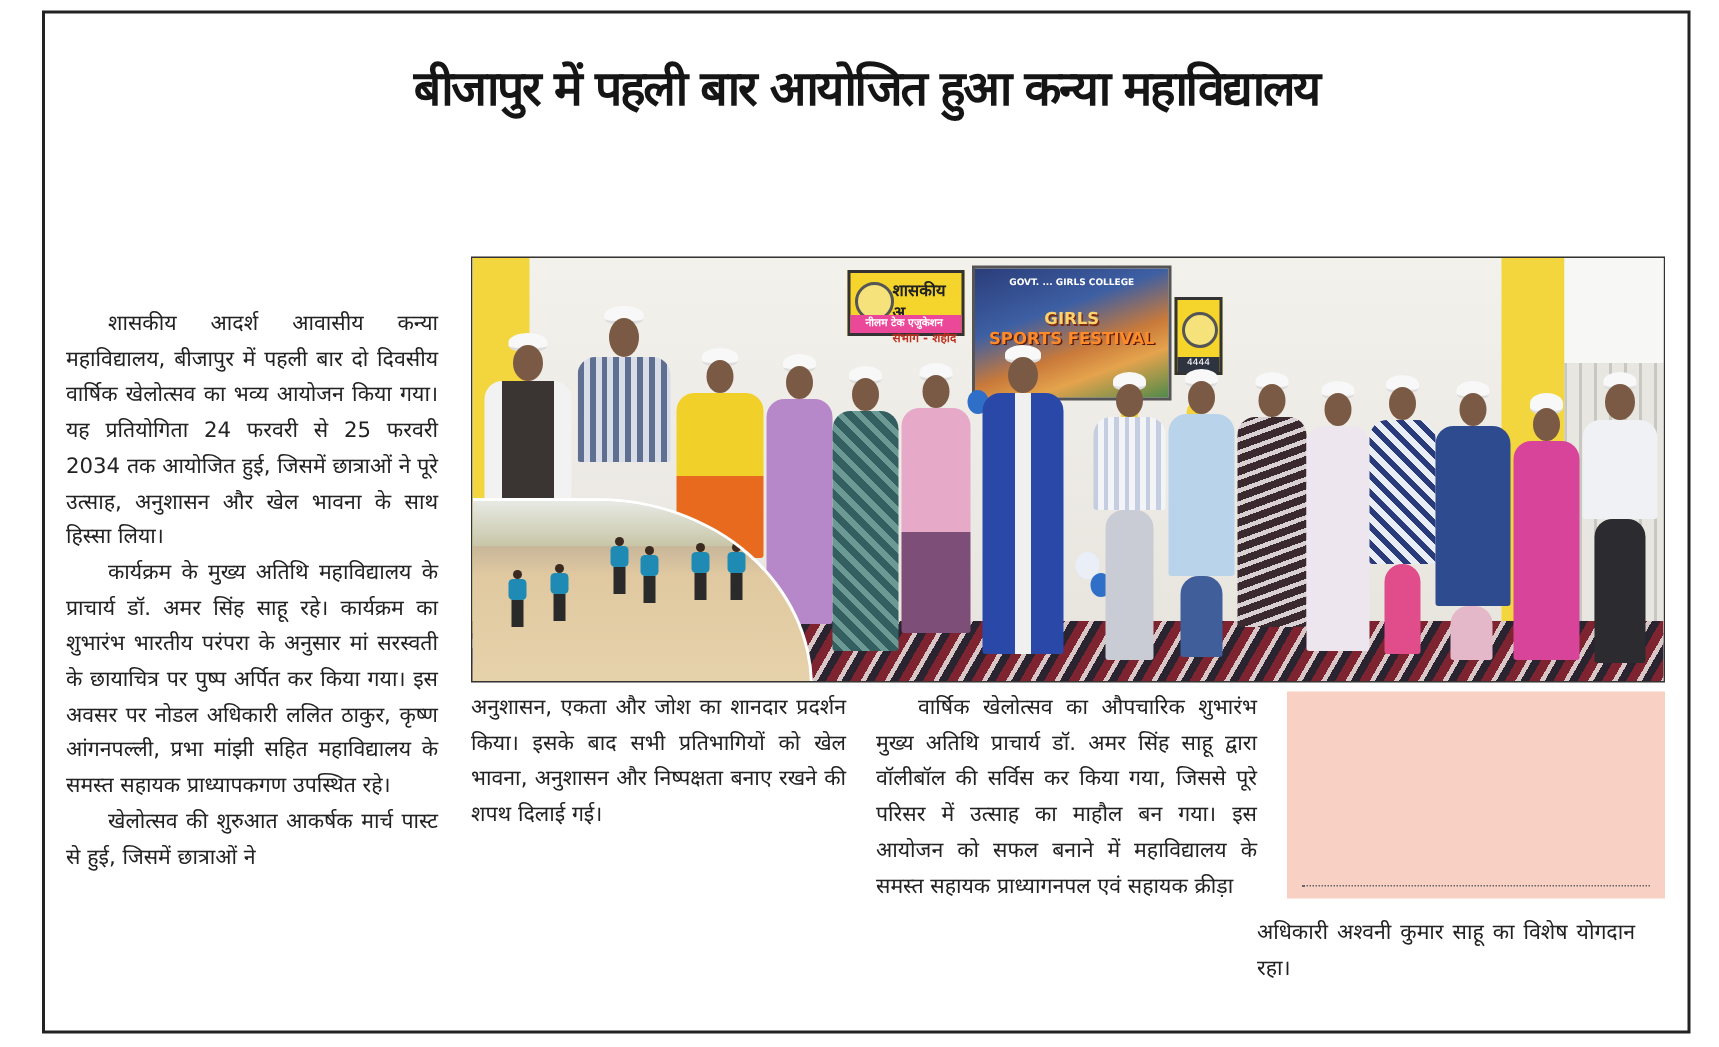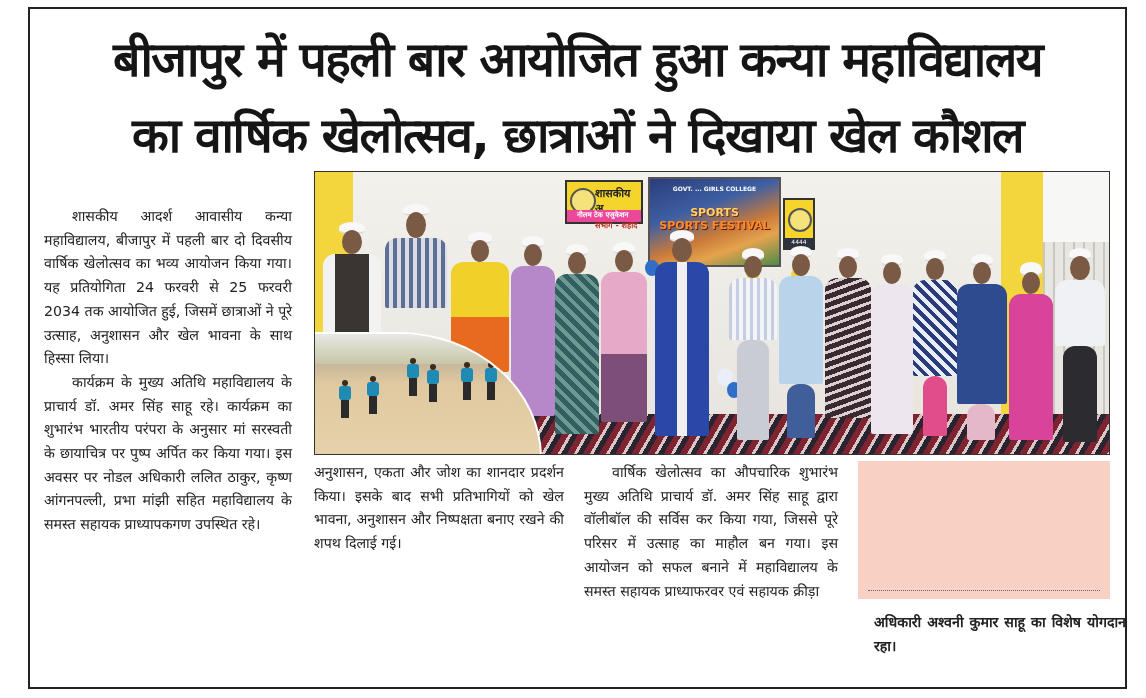--- a/index.html
+++ b/index.html
@@ -1,28 +1,28 @@
 <!DOCTYPE html>
 <html><head>
 <meta charset="utf-8">
 <style>
   html, body { margin: 0; padding: 0; background: #ffffff; }
   body { width: 1146px; height: 698px; position: relative; overflow: hidden; font-family: "DejaVu Sans", sans-serif; color: #1a1a1a; }
   .frame { position: absolute; left: 28px; top: 7px; width: 1099px; height: 682px; border: 2px solid #222; box-sizing: border-box; background: #fff; }
   .headline { position: absolute; left: 0; width: 100%; text-align: center; font-family: "DejaVu Sans", sans-serif; font-weight: bold; color: #151515; letter-spacing: -1.5px; white-space: nowrap; }
-  .hl1 { top: 20px; font-size: 48px; line-height: 60px; }
+  .hl1 { top: 20px; font-size: 32px; line-height: 60px; }
   .hl2 { top: 96px; font-size: 48px; line-height: 60px; }
   .byline { position: absolute; left: 12px; top: 165px; width: 250px; text-align: center; font-size: 14px; font-weight: bold; border-bottom: 1.5px solid #222; padding-bottom: 1px; }
   .col { position: absolute; font-size: 14.2px; line-height: 23.7px; text-align: justify; color: #222; }
   .col p { margin: 0; text-indent: 28px; }
   .col p.noindent { text-indent: 0; }
   .col1 { left: 14px; top: 196px; width: 248px; }
   .col2 { left: 284px; top: 452px; width: 250px; }
   .col3 { left: 554px; top: 452px; width: 254px; }
-  .col4 { left: 844px; top: 602px; width: 252px; font-weight: bold; }
+  .col4 { left: 808px; top: 602px; width: 252px; }
   .photo { position: absolute; left: 284px; top: 162px; width: 796px; height: 284px; border: 1px solid #333; box-sizing: border-box; overflow: hidden; background: #f1efe9; }
   .pillar { position: absolute; background: #f3d63d; }
   .wall { position: absolute; left: 0; top: 0; width: 100%; height: 250px; background: linear-gradient(#f3f1ec, #e8e5df); }
   .carpet { position: absolute; left: 0; bottom: 0; width: 100%; height: 40px; background: repeating-linear-gradient(120deg, #7d2430 0 6px, #d9c6c6 6px 9px, #2a2330 9px 14px); }
   .sign-left { position: absolute; left: 250px; top: 8px; width: 78px; height: 44px; background: #f5d52b; border: 2px solid #333; box-sizing: border-box; font-size: 11px; font-weight: bold; color: #222; padding: 3px 0 0 28px; }
   .sign-left .emblem, .sign-right .emblem { position: absolute; width: 22px; height: 22px; border-radius: 50%; border: 2px solid #555; background: #f6e27a; }
   .sign-left .emblem { left: 3px; top: 6px; }
   .sign-left .sub { position: absolute; left: 0; bottom: 0; width: 100%; height: 12px; background: #ec4899; color: #fff; font-size: 7px; padding-left: 10px; box-sizing: border-box; }
   .sign-left .sub2 { display: block; font-size: 8px; color: #c03020; margin-top: 4px; }
   .banner { position: absolute; left: 333px; top: 5px; width: 133px; height: 90px; background: linear-gradient(160deg, #2b3d7a 0%, #3d5fa3 35%, #c97a3a 60%, #e5a34d 75%, #4f8a4a 100%); border: 2px solid #555; box-sizing: border-box; color: #fff; text-align: center; font-size: 6px; font-weight: bold; padding-top: 6px; }
@@ -44,45 +44,45 @@
   .pull-quote { position: absolute; left: 828px; top: 452px; width: 252px; height: 138px; background: #f8d1c4; box-sizing: border-box; padding: 10px 10px 0 10px; }
   .pull-quote p { margin: 0; font-size: 13.6px; line-height: 25px; font-weight: bold; color: #1a1a1a; letter-spacing: -0.4px; }
   .pull-quote .dots { position: absolute; left: 10px; right: 10px; bottom: 8px; border-bottom: 1.5px dotted #666; }
 </style>
 </head>
 <body>
 
 <div class="frame">
 
   <div class="headline hl1">बीजापुर में पहली बार आयोजित हुआ कन्या महाविद्यालय</div>
-  <div class="headline hl2">का वार्षिक खेलोत्सव, छात्राओं ने दिखाया खेल कौशल</div>
 
 
   <div class="col col1">
     <p>शासकीय आदर्श आवासीय कन्या महाविद्यालय, बीजापुर में पहली बार दो दिवसीय वार्षिक खेलोत्सव का भव्य आयोजन किया गया। यह प्रतियोगिता 24 फरवरी से 25 फरवरी 2034 तक आयोजित हुई, जिसमें छात्राओं ने पूरे उत्साह, अनुशासन और खेल भावना के साथ हिस्सा लिया।</p>
     <p>कार्यक्रम के मुख्य अतिथि महाविद्यालय के प्राचार्य डॉ. अमर सिंह साहू रहे। कार्यक्रम का शुभारंभ भारतीय परंपरा के अनुसार मां सरस्वती के छायाचित्र पर पुष्प अर्पित कर किया गया। इस अवसर पर नोडल अधिकारी ललित ठाकुर, कृष्ण आंगनपल्ली, प्रभा मांझी सहित महाविद्यालय के समस्त सहायक प्राध्यापकगण उपस्थित रहे।</p>
+    <p>खेलोत्सव की शुरुआत आकर्षक मार्च पास्ट से हुई, जिसमें छात्राओं ने</p>
   </div>
 
   <div class="photo">
     <div class="wall"></div>
     <div class="pillar" style="left:0;top:0;width:38px;height:250px;"></div>
     <div class="pillar" style="left:686px;top:0;width:42px;height:250px;"></div>
     <div style="position:absolute;left:728px;top:0;width:68px;height:70px;background:#f7f7f5;"></div>
     <div style="position:absolute;left:728px;top:70px;width:68px;height:180px;background:repeating-linear-gradient(90deg,#c9c7c2 0 2px,#e8e6e1 2px 10px);"></div>
 
     <div class="sign-left">
       <span class="emblem"></span>
       <span>शासकीय अ</span>
       <span class="sub2">संभाग - शहीद</span>
       <span class="sub">नीलम टेक एजुकेशन</span>
     </div>
 
     <div class="banner">
       <span>GOVT. ... GIRLS COLLEGE</span>
-      <span class="big">SPORTS</span>
+      <span class="big">GIRLS</span>
       <span class="big2">SPORTS FESTIVAL</span>
     </div>
 
     <div class="sign-right">
       <span class="emblem"></span>
       <span class="sub">4444</span>
     </div>
 
     <div class="balloon" style="left:330px;top:88px;width:14px;height:16px;background:#2f6fc7;"></div>
     <div class="balloon" style="left:432px;top:96px;width:12px;height:14px;background:#f3d33c;"></div>
@@ -206,21 +206,21 @@
           <div class="l"></div>
         </div>
     </div>
   </div>
 
   <div class="col col2">
     <p class="noindent">अनुशासन, एकता और जोश का शानदार प्रदर्शन किया। इसके बाद सभी प्रतिभागियों को खेल भावना, अनुशासन और निष्पक्षता बनाए रखने की शपथ दिलाई गई।</p>
   </div>
 
   <div class="col col3">
-    <p>वार्षिक खेलोत्सव का औपचारिक शुभारंभ मुख्य अतिथि प्राचार्य डॉ. अमर सिंह साहू द्वारा वॉलीबॉल की सर्विस कर किया गया, जिससे पूरे परिसर में उत्साह का माहौल बन गया। इस आयोजन को सफल बनाने में महाविद्यालय के समस्त सहायक प्राध्याफरवर एवं सहायक क्रीड़ा</p>
+    <p>वार्षिक खेलोत्सव का औपचारिक शुभारंभ मुख्य अतिथि प्राचार्य डॉ. अमर सिंह साहू द्वारा वॉलीबॉल की सर्विस कर किया गया, जिससे पूरे परिसर में उत्साह का माहौल बन गया। इस आयोजन को सफल बनाने में महाविद्यालय के समस्त सहायक प्राध्यागनपल एवं सहायक क्रीड़ा</p>
   </div>
 
   <div class="pull-quote">
     <div class="dots"></div>
   </div>
 
   <div class="col col4">
     <p class="noindent">अधिकारी अश्वनी कुमार साहू का विशेष योगदान रहा।</p>
   </div>
 

